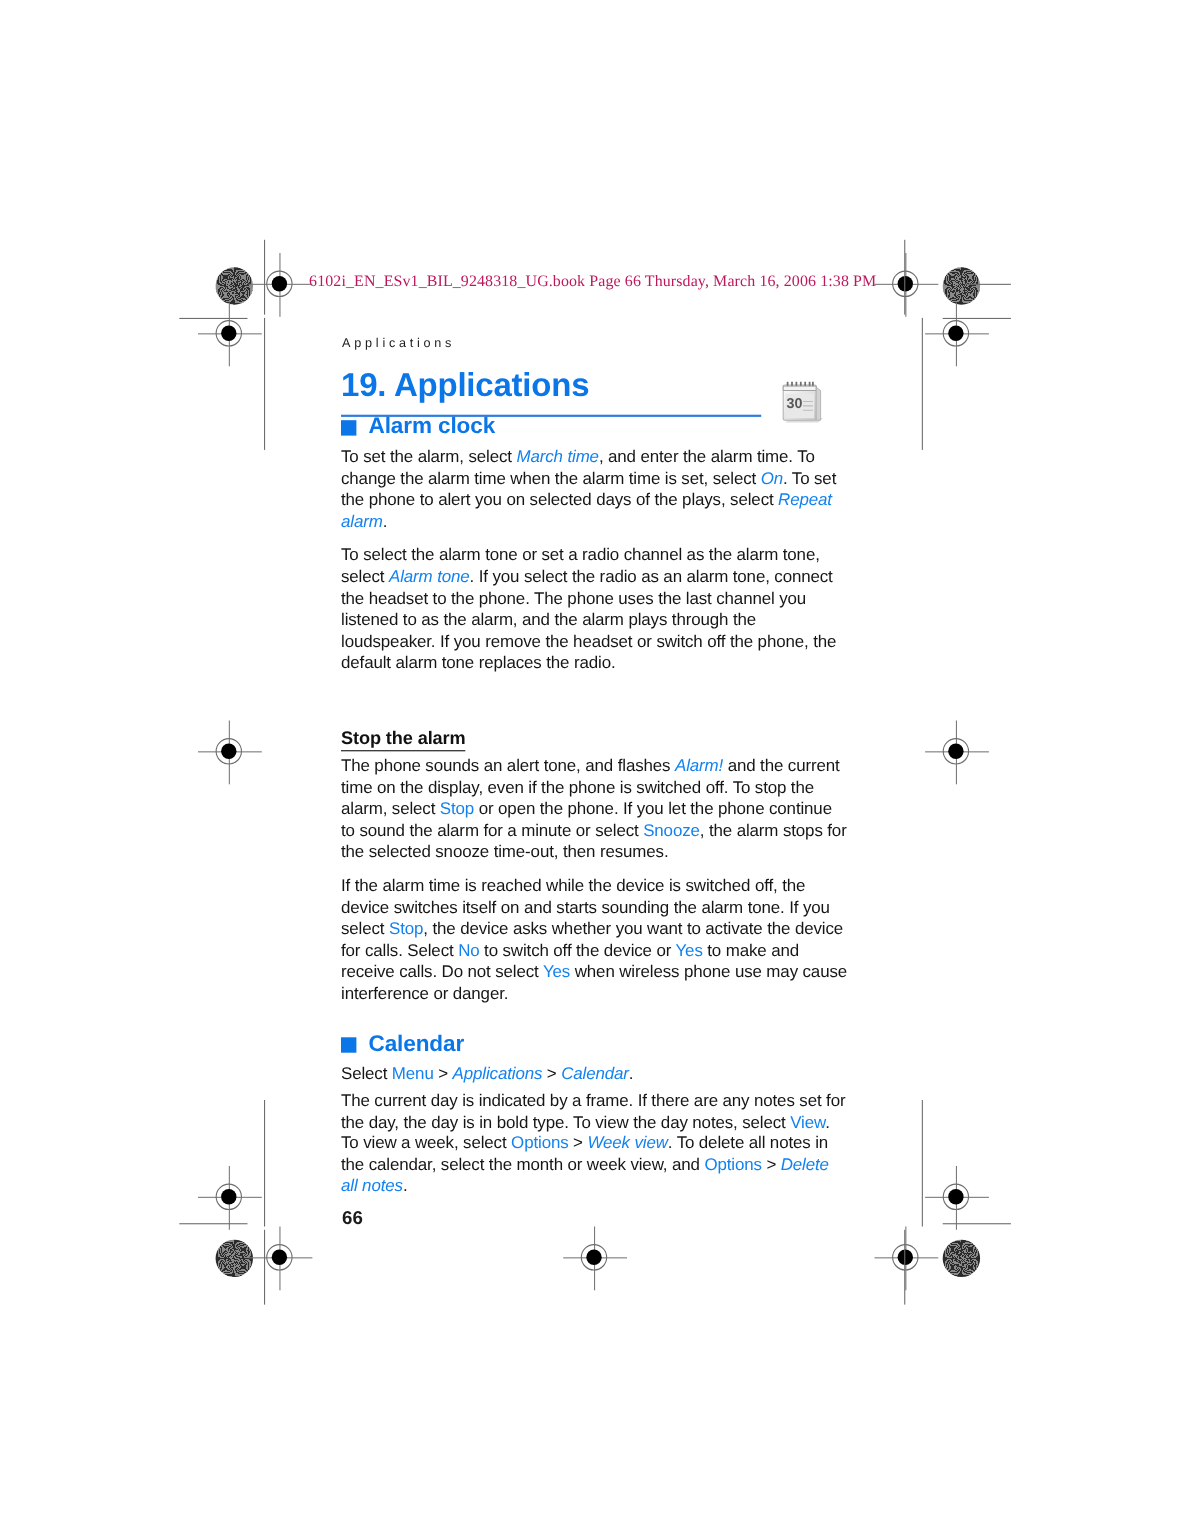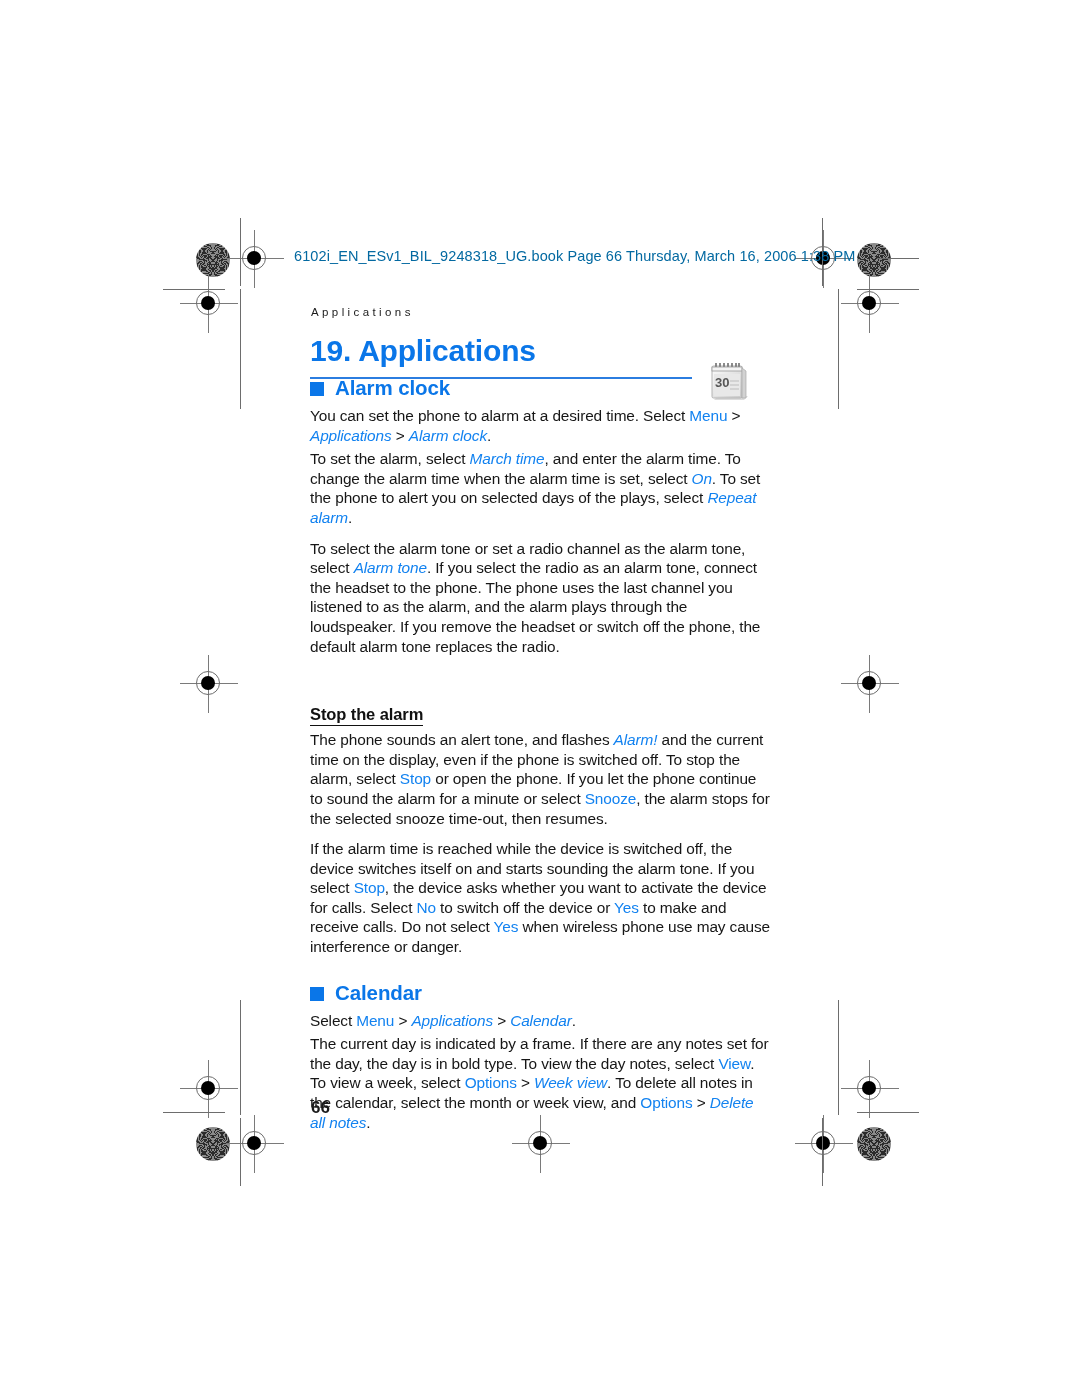--- a/index.html
+++ b/index.html
@@ -64,25 +64,25 @@
   }
 
   .trimline {
     position: absolute;
     background: #6d6d6d;
   }
 
   
   .file-header {
     position: absolute;
-    left: 294px;
+    left: 281px;
     top: 248px;
-    font-family: Liberation Sans, sans-serif;
+    font-family: Liberation Serif, serif;
     font-size: 14.5px;
-    color: #0369a1;
+    color: #be185d;
     white-space: nowrap;
     letter-spacing: 0.1px;
   }
 
   
   .running-head {
     position: absolute;
     left: 311px;
     top: 306px;
     font-size: 11.5px;
@@ -105,21 +105,21 @@
     left: 310px;
     top: 377px;
     width: 382px;
     height: 2.2px;
     background: #2b7de0;
   }
 
   .chapter-icon {
     position: absolute;
     left: 700px;
-    top: 354px;
+    top: 338px;
     width: 56px;
     height: 56px;
     text-align: right;
   }
 
   .content {
     position: absolute;
     left: 310px;
     top: 376px;
     width: 462px;
@@ -315,21 +315,20 @@
 </div>
 
 <div class="content">
 
   
   <h2 class="sec">
     <span class="sq"></span>
     <span>Alarm clock</span>
   </h2>
 
-  <p class="body tight"><span class="bk">You can set the phone to alarm at a desired time. Select </span><span class="b">Menu</span><span class="bk"> &gt; </span><span class="i">Applications</span><span class="bk"> &gt; </span><span class="i">Alarm clock</span><span class="bk">.</span></p>
   <p class="body"><span class="bk">To set the alarm, select </span><span class="i">March time</span><span class="bk">, and enter the alarm time. To change the alarm time when the alarm time is set, select </span><span class="i">On</span><span class="bk">. To set the phone to alert you on selected days of the plays, select </span><span class="i">Repeat alarm</span><span class="bk">.</span></p>
   <p class="body"><span class="bk">To select the alarm tone or set a radio channel as the alarm tone, select </span><span class="i">Alarm tone</span><span class="bk">. If you select the radio as an alarm tone, connect the headset to the phone. The phone uses the last channel you listened to as the alarm, and the alarm plays through the loudspeaker. If you remove the headset or switch off the phone, the default alarm tone replaces the radio.</span></p>
 
   <h3 class="sub">Stop the alarm</h3>
 
   <p class="body"><span class="bk">The phone sounds an alert tone, and flashes </span><span class="i">Alarm!</span><span class="bk"> and the current time on the display, even if the phone is switched off. To stop the alarm, select </span><span class="b">Stop</span><span class="bk"> or open the phone. If you let the phone continue to sound the alarm for a minute or select </span><span class="b">Snooze</span><span class="bk">, the alarm stops for the selected snooze time-out, then resumes.</span></p>
   <p class="body"><span class="bk">If the alarm time is reached while the device is switched off, the device switches itself on and starts sounding the alarm tone. If you select </span><span class="b">Stop</span><span class="bk">, the device asks whether you want to activate the device for calls. Select </span><span class="b">No</span><span class="bk"> to switch off the device or </span><span class="b">Yes</span><span class="bk"> to make and receive calls. Do not select </span><span class="b">Yes</span><span class="bk"> when wireless phone use may cause interference or danger.</span></p>
 
   
   <h2 class="sec second">

